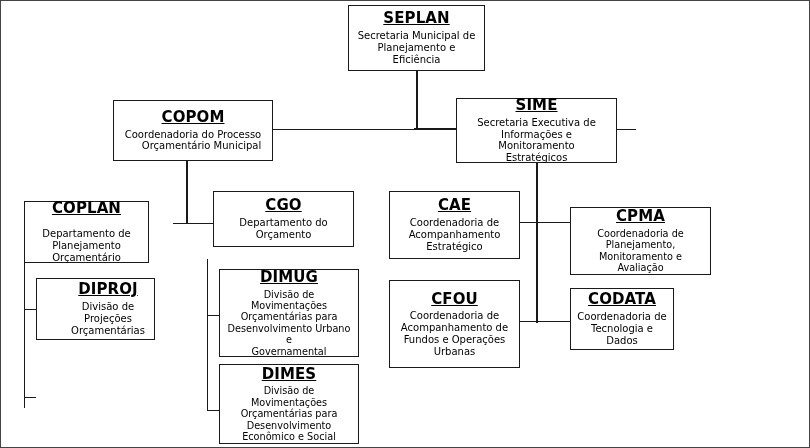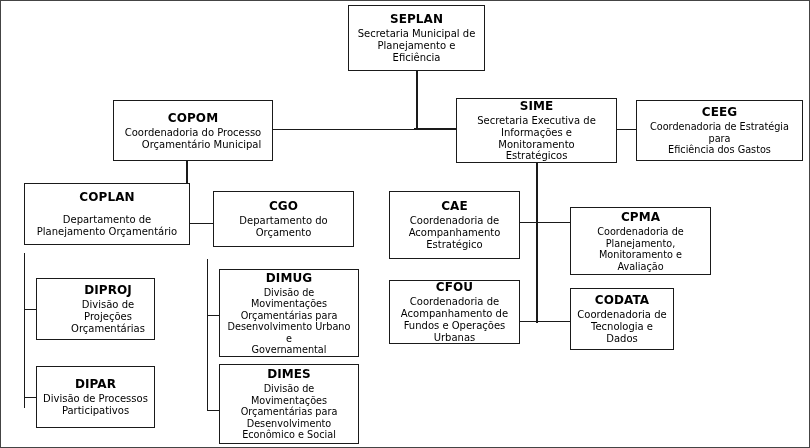--- a/index.html
+++ b/index.html
@@ -27,24 +27,25 @@
     display: flex;
     flex-direction: column;
     align-items: center;
     justify-content: center;
     text-align: center;
     line-height: 1.18;
     z-index: 3;
   }
   .node .acronym {
     font-weight: bold;
-    font-size: 12px;
+    font-size: 15px;
     color: #000000;
     letter-spacing: 0.1px;
     margin-bottom: 2px;
+    text-decoration: underline;
   }
   .node .title {
     font-size: 10px;
     color: #000000;
     padding: 0 5px;
     white-space: pre-line;
   }
   .node.compact .title { font-size: 9.7px; }
 
   .edge {
@@ -96,49 +97,39 @@
 Orçamentário Municipal</div>
   </div>
 
   <div class="node" style="left:455px; top:97px; width:161px; height:65px;">
     <div class="acronym">SIME</div>
     <div class="title">Secretaria Executiva de
 Informações e Monitoramento
 Estratégicos</div>
   </div>
 
-  <div class="node compact" style="left:635px; top:99px; width:167px; height:61px;">
-    <div class="acronym">CEEG</div>
-    <div class="title">Coordenadoria de Estratégia para
-Eficiência dos Gastos</div>
-  </div>
 
-  <div class="node" style="left:23px; top:182px; width:166px; height:62px;gap:8px;">
+  <div class="node" style="left:23px; top:200px; width:125px; height:62px;gap:8px;">
     <div class="acronym">COPLAN</div>
     <div class="title">Departamento de
 Planejamento Orçamentário</div>
   </div>
 
   <div class="node" style="left:212px; top:190px; width:141px; height:56px;">
     <div class="acronym">CGO</div>
     <div class="title">Departamento do
 Orçamento</div>
   </div>
 
   <div class="node" style="left:35px; top:277px; width:119px; height:62px;padding-left:25px;">
     <div class="acronym">DIPROJ</div>
     <div class="title">Divisão de Projeções
 Orçamentárias</div>
   </div>
 
-  <div class="node" style="left:35px; top:365px; width:119px; height:62px;">
-    <div class="acronym">DIPAR</div>
-    <div class="title">Divisão de Processos
-Participativos</div>
-  </div>
 
   <div class="node compact" style="left:218px; top:268px; width:140px; height:88px;">
     <div class="acronym">DIMUG</div>
     <div class="title">Divisão de Movimentações
 Orçamentárias para
 Desenvolvimento Urbano e
 Governamental</div>
   </div>
 
   <div class="node compact" style="left:218px; top:363px; width:140px; height:80px;">
@@ -156,21 +147,21 @@
 Estratégico</div>
   </div>
 
   <div class="node compact" style="left:569px; top:206px; width:141px; height:68px;">
     <div class="acronym">CPMA</div>
     <div class="title">Coordenadoria de
 Planejamento,
 Monitoramento e Avaliação</div>
   </div>
 
-  <div class="node" style="left:388px; top:279px; width:131px; height:64px;">
+  <div class="node" style="left:388px; top:279px; width:131px; height:88px;">
     <div class="acronym">CFOU</div>
     <div class="title">Coordenadoria de
 Acompanhamento de
 Fundos e Operações
 Urbanas</div>
   </div>
 
   <div class="node" style="left:569px; top:287px; width:104px; height:62px;">
     <div class="acronym">CODATA</div>
     <div class="title">Coordenadoria de

